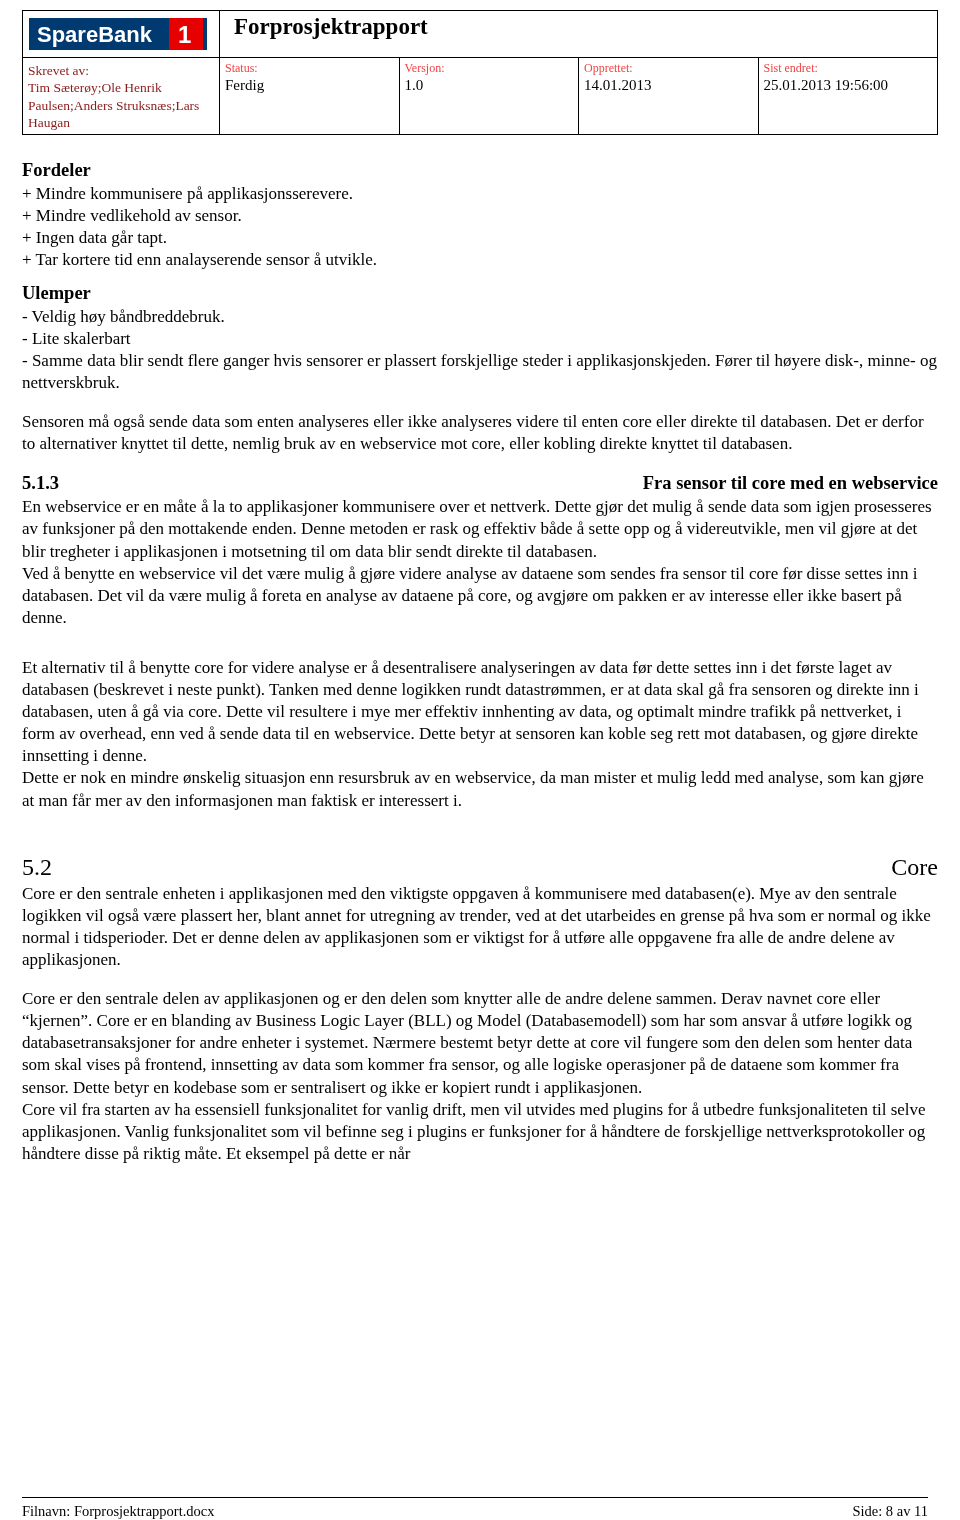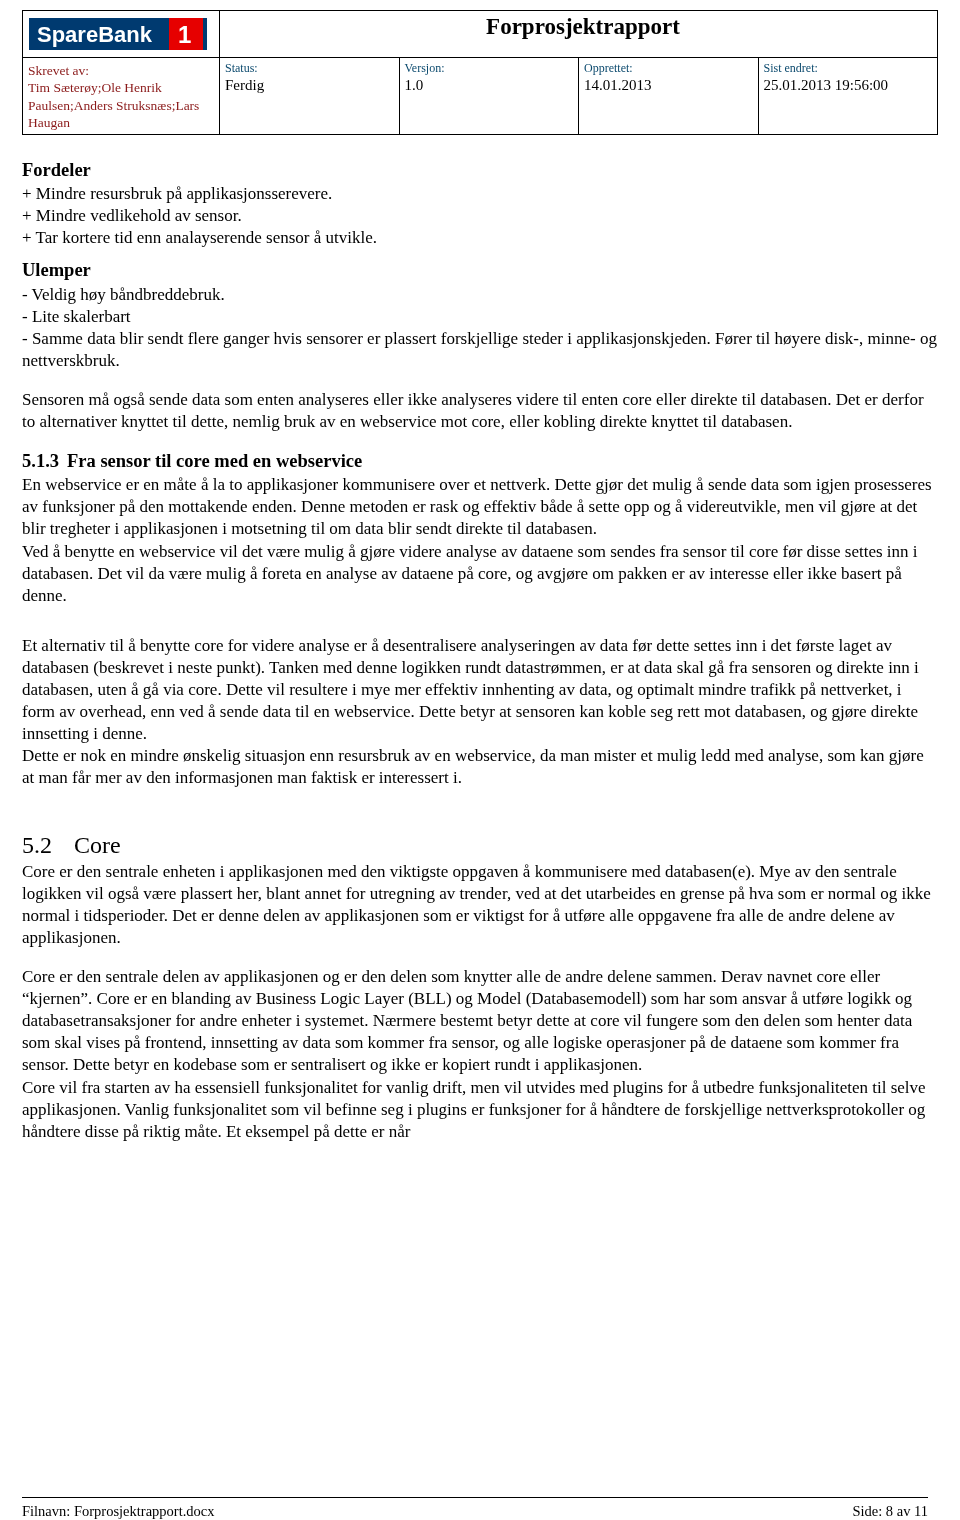--- a/index.html
+++ b/index.html
@@ -47,21 +47,20 @@
     height: 46px;
     position: relative;
     overflow: hidden;
     background: #15803d;
   }
   .logo-svg { display: block; }
 
   .title-cell {
     padding-left: 14px !important;
     vertical-align: middle;
-    text-align: center;
   }
   .doc-title {
     font-size: 23px;
     font-weight: bold;
     font-family: "Liberation Serif", serif;
     line-height: 1.1;
   }
 
   .author-cell {
     width: 196px;
@@ -69,21 +68,21 @@
     line-height: 1.28;
     color: #8b1a1a;
     padding-top: 4px !important;
     margin-top: 32px;
   }
   .author-label { color: #8b1a1a; }
   .author-names { color: #8b1a1a; }
 
   .meta-label {
     font-size: 12px;
-    color: #0c4a6e;
+    color: #ef4444;
     line-height: 1.2;
     display: block;
   }
   .meta-value {
     font-size: 15px;
     color: #000000;
     line-height: 1.25;
     display: block;
     margin-top: 1px;
   }
@@ -112,20 +111,21 @@
   h2.sec {
     font-size: 24px;
     font-weight: normal;
     margin: 0;
     line-height: 1.3;
   }
   .sec-row {
     display: flex;
     gap: 22px;
     align-items: baseline;
+    justify-content: space-between;
   }
   .bullets p { margin: 0; }
   .gap-sm { height: 10px; }
   .gap-md { height: 17px; }
   .gap-lg { height: 28px; }
   .gap-xl { height: 40px; }
   .block { margin: 0; }
 
   
   .footer {
@@ -185,22 +185,23 @@
         <span class="meta-value">25.01.2013 19:56:00</span>
       </td>
     </tr>
   </tbody>
     </table>
 
   <div class="content">
 
     <h3 class="sub">Fordeler</h3>
     <div class="bullets">
-      <p>+ Mindre resursbruk på applikasjonsserevere.</p>
+      <p>+ Mindre kommunisere på applikasjonsserevere.</p>
       <p>+ Mindre vedlikehold av sensor.</p>
+      <p>+ Ingen data går tapt.</p>
       <p>+ Tar kortere tid enn analayserende sensor å utvikle.</p>
     </div>
 
     <div class="gap-sm"></div>
 
     <h3 class="sub">Ulemper</h3>
     <div class="bullets">
       <p>- Veldig høy båndbreddebruk.</p>
       <p>- Lite skalerbart</p>
       <p>- Samme data blir sendt flere ganger hvis sensorer er plassert forskjellige steder i applikasjonskjeden. Fører til høyere disk-, minne- og nettverskbruk.</p>

